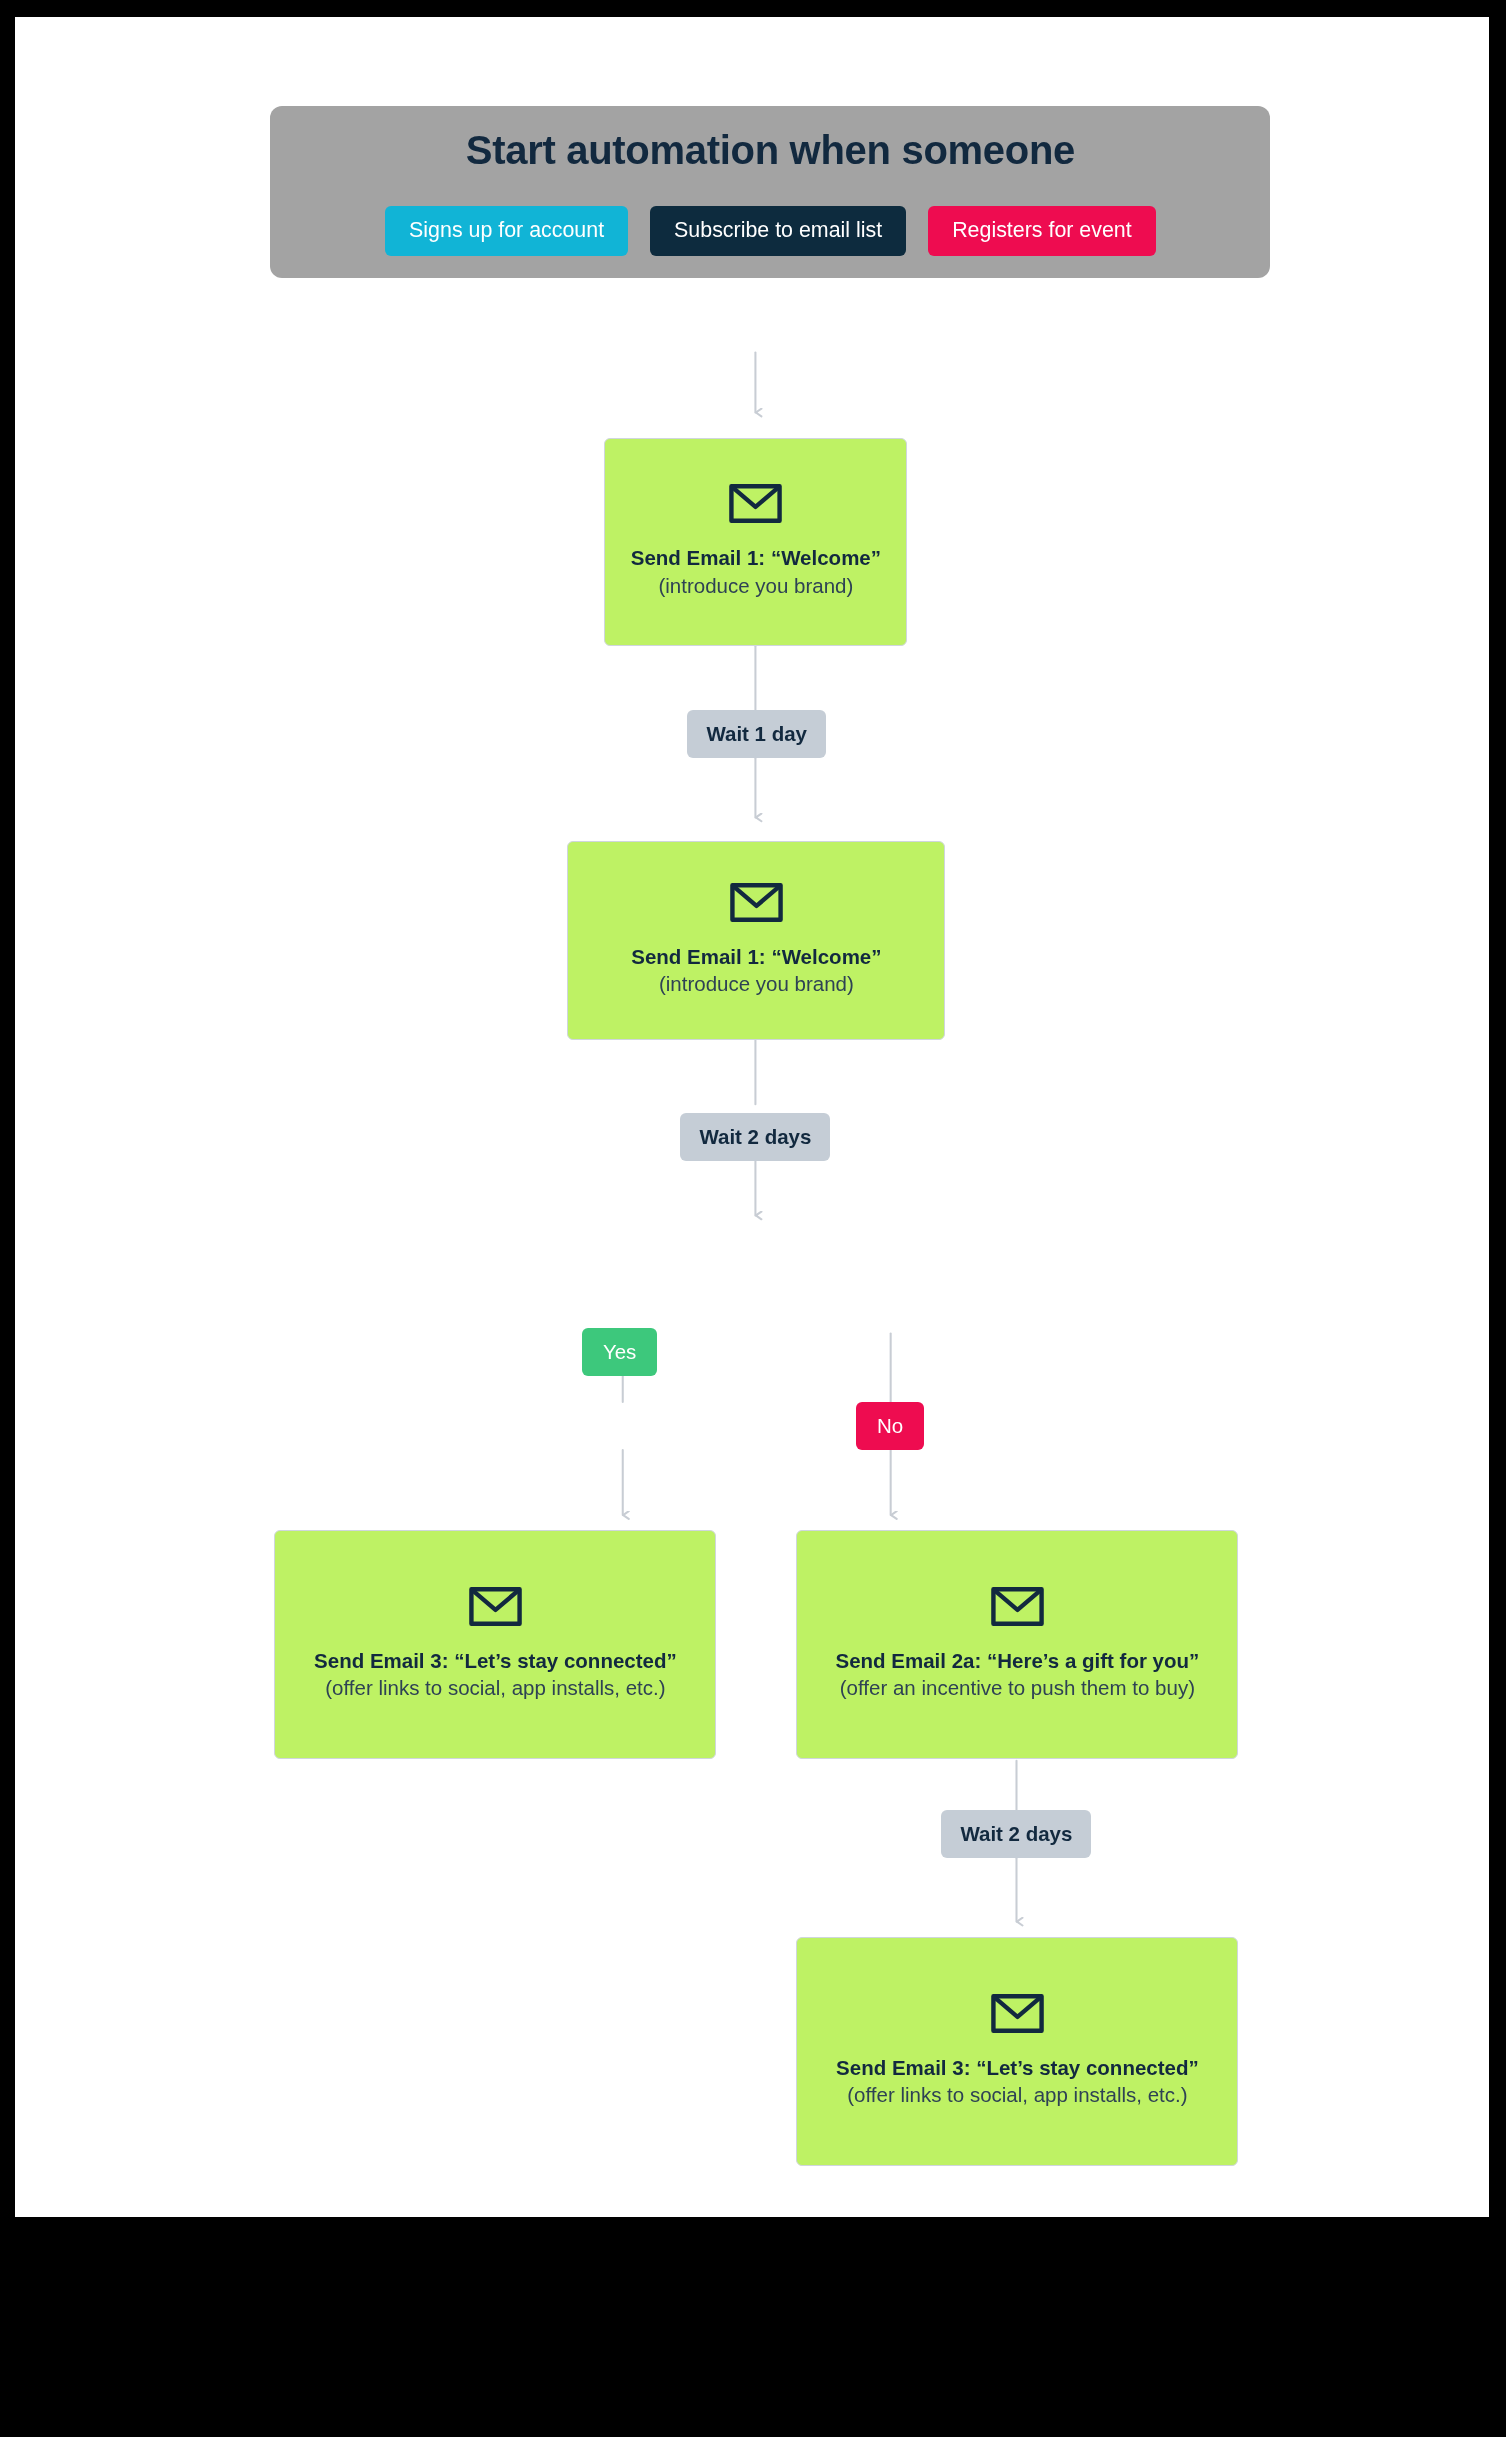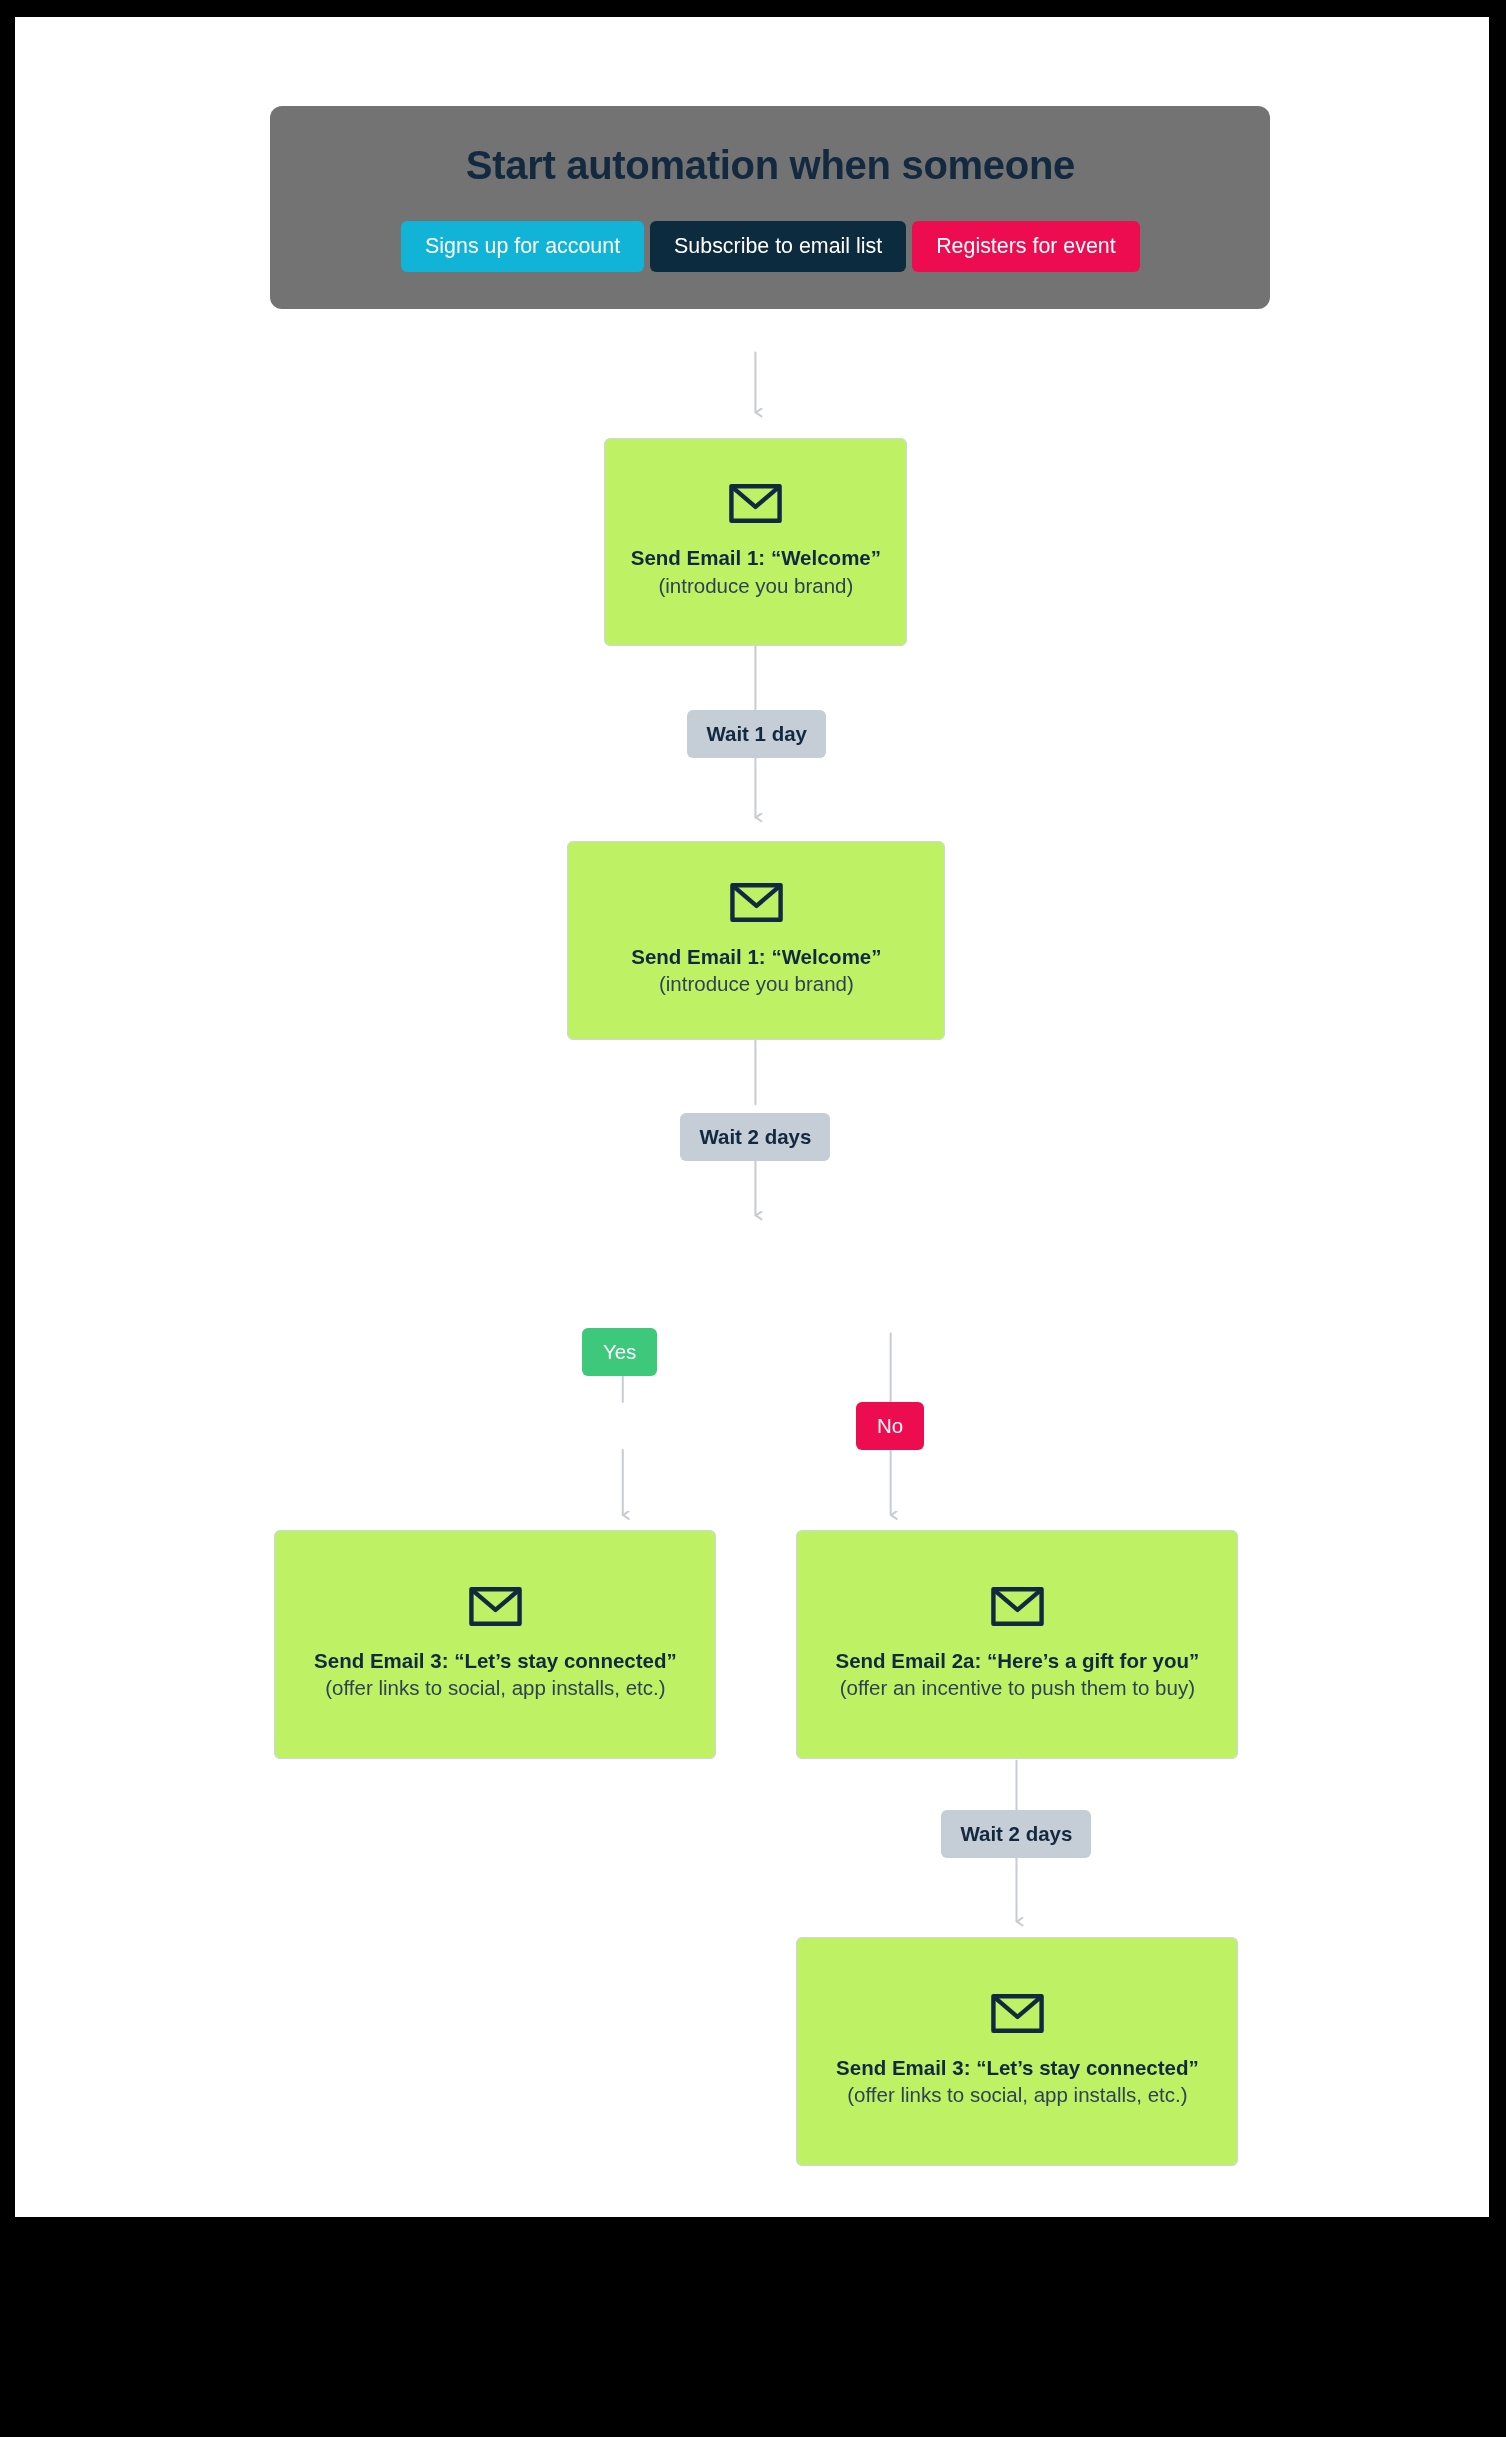--- a/index.html
+++ b/index.html
@@ -31,39 +31,39 @@
   }
 
   
   .node { position: absolute; box-sizing: border-box; }
 
   
   .trigger-block {
     left: 255px;
     top: 89px;
     width: 1000px;
-    height: 203px;
-    background: #737373;
+    height: 172px;
+    background: #a3a3a3;
     border-radius: 12px;
     display: flex;
     flex-direction: column;
     align-items: center;
     justify-content: center;
   }
   .trigger-title {
     font-size: 40px;
     font-weight: bold;
     color: #12293F;
     letter-spacing: -0.3px;
     margin-bottom: 33px;
     text-align: center;
   }
   .trigger-buttons {
     display: flex;
-    gap: 6px;
+    gap: 22px;
     align-items: center;
     justify-content: space-between;
   }
   .trigger-btn {
     border-radius: 6px;
     color: #ffffff;
     font-size: 21.4px;
     font-weight: 500;
     padding: 14.6px 24px;
     white-space: nowrap;

